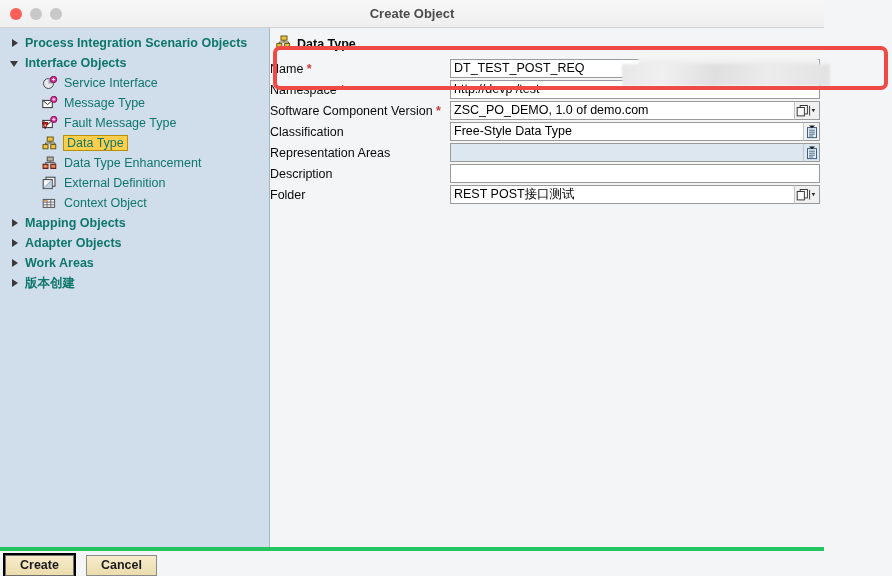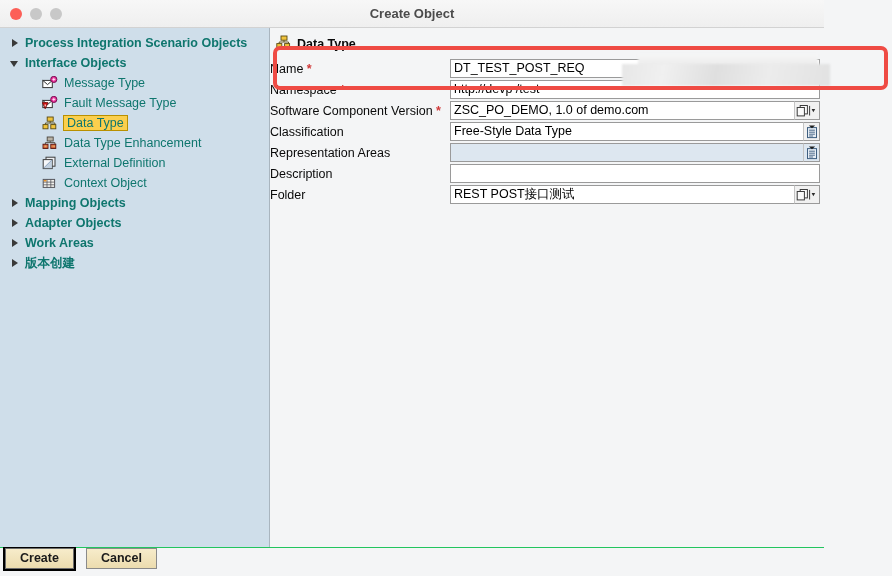--- a/index.html
+++ b/index.html
@@ -210,23 +210,23 @@
   }
   .redaction.top {
     background: linear-gradient(180deg,#f6f6f6 0%,#efefef 60%,#e9e9e9 100%);
   }
 
   
   .bottombar {
     flex: 0 0 29px;
     height: 29px;
     background: #f4f5f6;
-    border-top: 1px solid #22c55e;
-    display: flex;
-    align-items: flex-start;
+    border-top: 4px solid #22c55e;
+    display: flex;
+    align-items: flex-end;
     padding-left: 5px;
     gap: 12px;
   }
   .btn {
     font-size: 12.5px;
     font-weight: bold;
     color: #1a1a1a;
     background: linear-gradient(#f7eccb,#ecdcae);
     border: 1px solid #8a8a8a;
     padding: 2px 14px 3px;
@@ -257,20 +257,29 @@
   <div class="body-split">
 
     <div class="sidebar" id="sidebar">
         <div class="tree-row lvl0">
           <span class="arrow collapsed"></span>
           <span class="tree-label">Process Integration Scenario Objects</span>
         </div>
         <div class="tree-row lvl0">
           <span class="arrow expanded"></span>
           <span class="tree-label">Interface Objects</span>
+        </div>
+        <div class="tree-row lvl1">
+          <span class="tree-icon"><svg width="16" height="14" viewBox="0 0 16 14">
+              <circle cx="6.5" cy="7.5" r="5" fill="#e9e9ee" stroke="#46464e" stroke-width="1"></circle>
+              <path d="M6.5 2.5 A5 5 0 0 1 11.5 7.5 L6.5 7.5 Z" fill="#9c9cb0"></path>
+              <circle cx="11.5" cy="3.5" r="3.2" fill="#e8319b" stroke="#6d0b49" stroke-width="0.9"></circle>
+              <path d="M10 3.5 h3 M11.5 2 v3" stroke="#fff" stroke-width="0.8"></path>
+            </svg></span>
+          <span class="tree-label">Service Interface</span>
         </div>
         <div class="tree-row lvl1">
           <span class="tree-icon"><svg width="16" height="14" viewBox="0 0 16 14">
               <rect x="0.8" y="4.4" width="9.5" height="7.2" fill="#fff" stroke="#333" stroke-width="1"></rect>
               <path d="M0.8 4.4 L5.55 8.6 L10.3 4.4" fill="none" stroke="#333" stroke-width="1"></path>
               <circle cx="11.8" cy="3.4" r="3.1" fill="#e8319b" stroke="#6d0b49" stroke-width="0.9"></circle>
               <path d="M10.3 3.4 h3 M11.8 1.9 v3" stroke="#fff" stroke-width="0.8"></path>
             </svg></span>
           <span class="tree-label">Message Type</span>
         </div>

